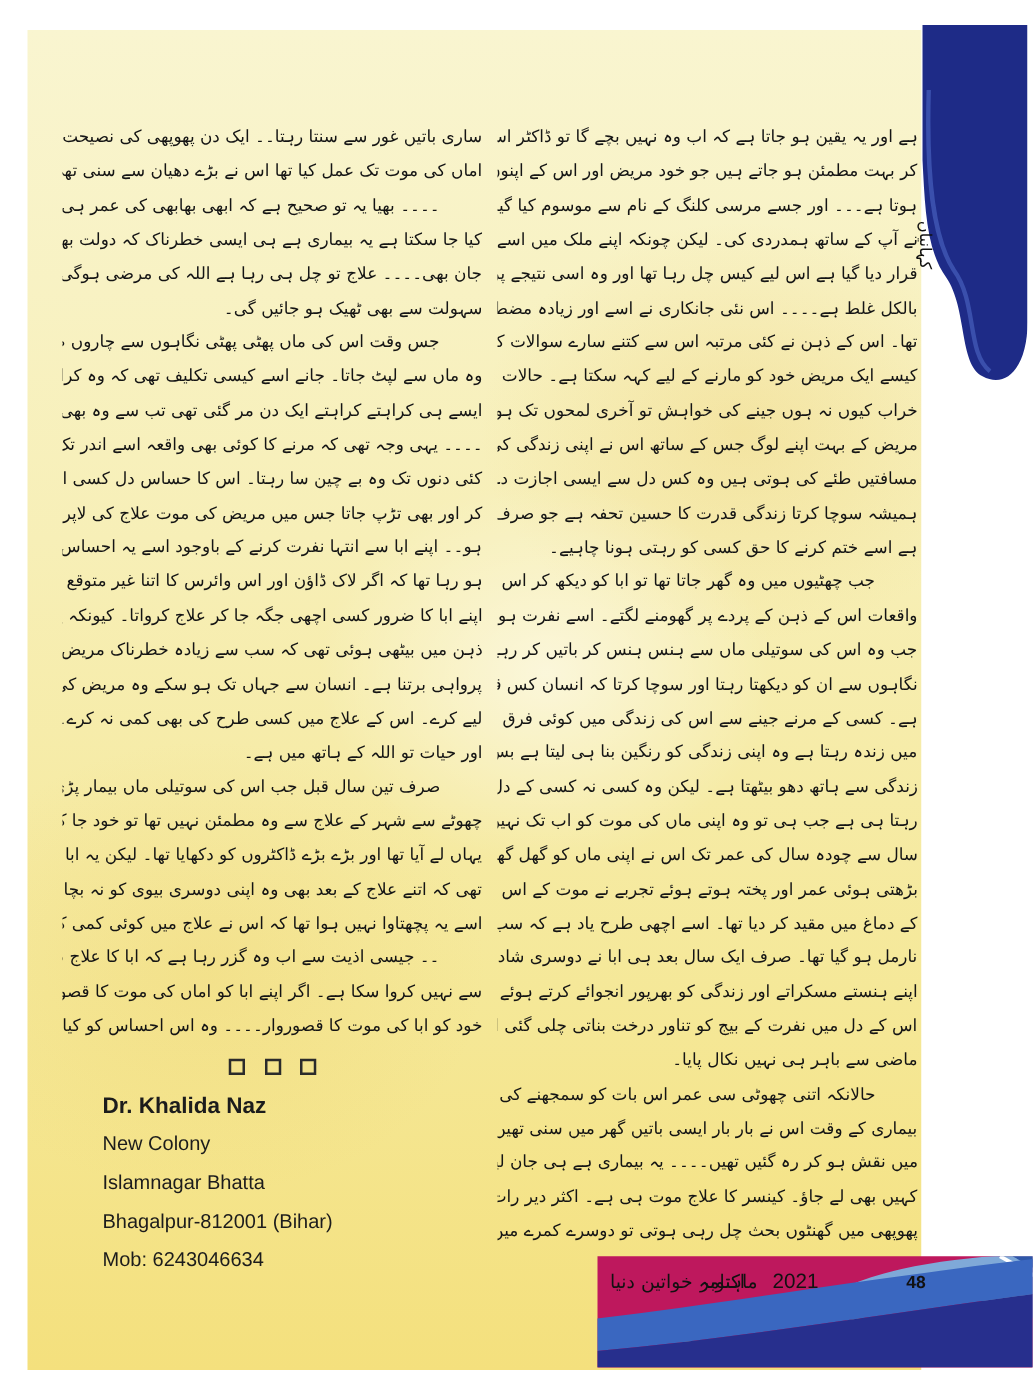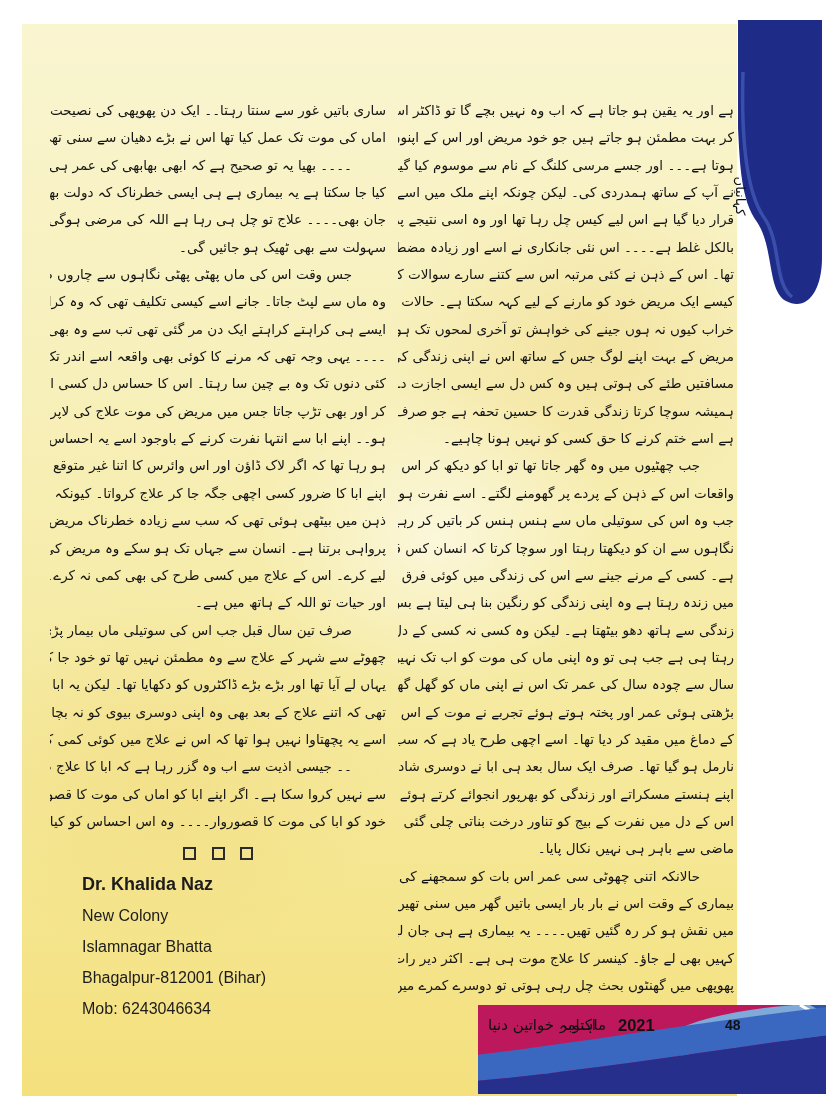--- a/index.html
+++ b/index.html
@@ -54,21 +54,21 @@
   .footer{
     position:absolute;left:478px;top:1005px;width:348px;height:89px;
     background:#be185d;
   }
   .footer-svg{position:absolute;left:0;top:0;width:348px;height:89px;}
   .footer-text{
     position:absolute;top:7px;height:26px;line-height:26px;color:#111;
   }
   .ft-mag{left:10px;font-size:15px;direction:rtl;}
   .ft-month{left:82px;font-size:15px;direction:rtl;}
-  .ft-year{left:140px;font-size:16.5px;font-weight:bold;font-family:"Liberation Sans",sans-serif;}
+  .ft-year{left:140px;font-size:16.5px;font-weight:normal;font-family:"Liberation Sans",sans-serif;}
   .ft-page{left:247px;font-size:14px;font-weight:bold;font-family:"Liberation Sans",sans-serif;}
 </style>
 </head>
 <body>
 
 <div class="page-yellow"></div>
 
 <svg class="corner-wave" viewBox="0 0 86 300" preserveAspectRatio="none">
   <path d="M2,0 H86 V238 C86,272 70,292 50,281 C31,271 38,227 21,202 C5,180 4,146 2,108 Z" fill="#1e2b87"></path>
   <path d="M7,52 C5,120 10,170 27,196 C46,222 37,262 56,277" fill="none" stroke="#3d53b0" stroke-width="3.5" opacity="0.9"></path>
@@ -82,21 +82,21 @@
     <div class="uline">ہوتا ہے۔۔۔ اور جسے مرسی کلنگ کے نام سے موسوم کیا گیا ہے۔ یعنی ہم</div>
     <div class="uline">نے آپ کے ساتھ ہمدردی کی۔ لیکن چونکہ اپنے ملک میں اسے غیر قانونی</div>
     <div class="uline">قرار دیا گیا ہے اس لیے کیس چل رہا تھا اور وہ اسی نتیجے پر پہنچا تھا کہ یہ</div>
     <div class="uline">بالکل غلط ہے۔۔۔۔ اس نئی جانکاری نے اسے اور زیادہ مضطرب کر دیا</div>
     <div class="uline">تھا۔ اس کے ذہن نے کئی مرتبہ اس سے کتنے سارے سوالات کیے تھے۔</div>
     <div class="uline">کیسے ایک مریض خود کو مارنے کے لیے کہہ سکتا ہے۔ حالات چاہے کتنے ہی</div>
     <div class="uline">خراب کیوں نہ ہوں جینے کی خواہش تو آخری لمحوں تک ہوتی ہے۔ پھر اس</div>
     <div class="uline">مریض کے بہت اپنے لوگ جس کے ساتھ اس نے اپنی زندگی کی لمبی</div>
     <div class="uline">مسافتیں طئے کی ہوتی ہیں وہ کس دل سے ایسی اجازت دے سکتے ہیں۔ وہ</div>
     <div class="uline">ہمیشہ سوچا کرتا زندگی قدرت کا حسین تحفہ ہے جو صرف ایک بار نصیب ہوتا</div>
-    <div class="uline">ہے اسے ختم کرنے کا حق کسی کو نہیں ہونا چاہیے۔</div>
+    <div class="uline">ہے اسے ختم کرنے کا حق کسی کو رہتی ہونا چاہیے۔</div>
     <div class="uline indent">جب چھٹیوں میں وہ گھر جاتا تھا تو ابا کو دیکھ کر اس طرح کے</div>
     <div class="uline">واقعات اس کے ذہن کے پردے پر گھومنے لگتے۔ اسے نفرت ہونے لگتی</div>
     <div class="uline">جب وہ اس کی سوتیلی ماں سے ہنس ہنس کر باتیں کر رہے ہوتے تو وہ عجیب</div>
     <div class="uline">نگاہوں سے ان کو دیکھتا رہتا اور سوچا کرتا کہ انسان کس قدر خود غرض مخلوق</div>
     <div class="uline">ہے۔ کسی کے مرنے جینے سے اس کی زندگی میں کوئی فرق نہیں پڑتا۔ جو دنیا</div>
     <div class="uline">میں زندہ رہتا ہے وہ اپنی زندگی کو رنگین بنا ہی لیتا ہے بس مرنے والا اپنی قیمتی</div>
     <div class="uline">زندگی سے ہاتھ دھو بیٹھتا ہے۔ لیکن وہ کسی نہ کسی کے دل میں تو ہمیشہ زندہ</div>
     <div class="uline">رہتا ہی ہے جب ہی تو وہ اپنی ماں کی موت کو اب تک نہیں بھول پایا تھا۔ بارہ</div>
     <div class="uline">سال سے چودہ سال کی عمر تک اس نے اپنی ماں کو گھل گھل مرتے دیکھا تھا اور</div>
     <div class="uline">بڑھتی ہوئی عمر اور پختہ ہوتے ہوئے تجربے نے موت کے اس لمحے کو اس</div>

